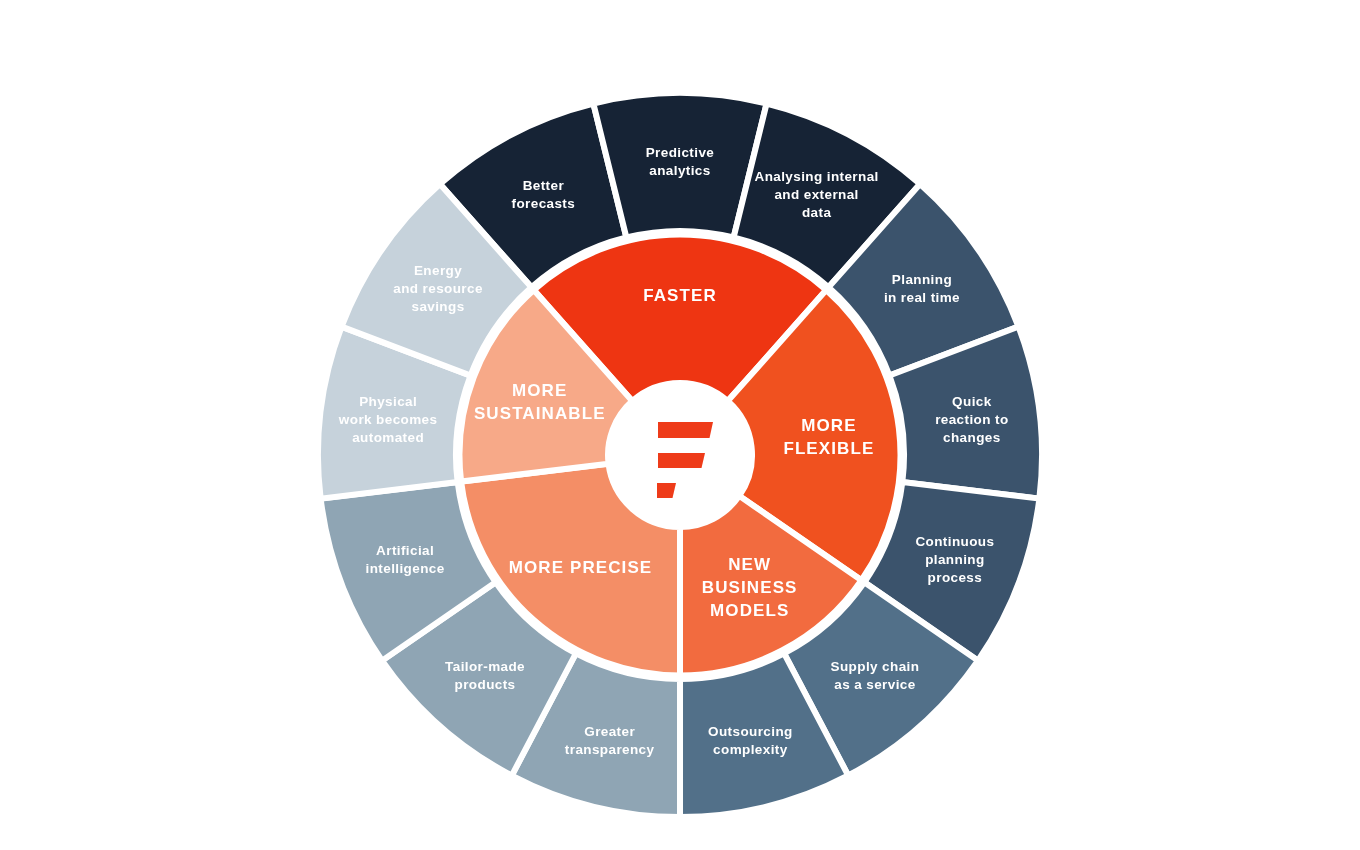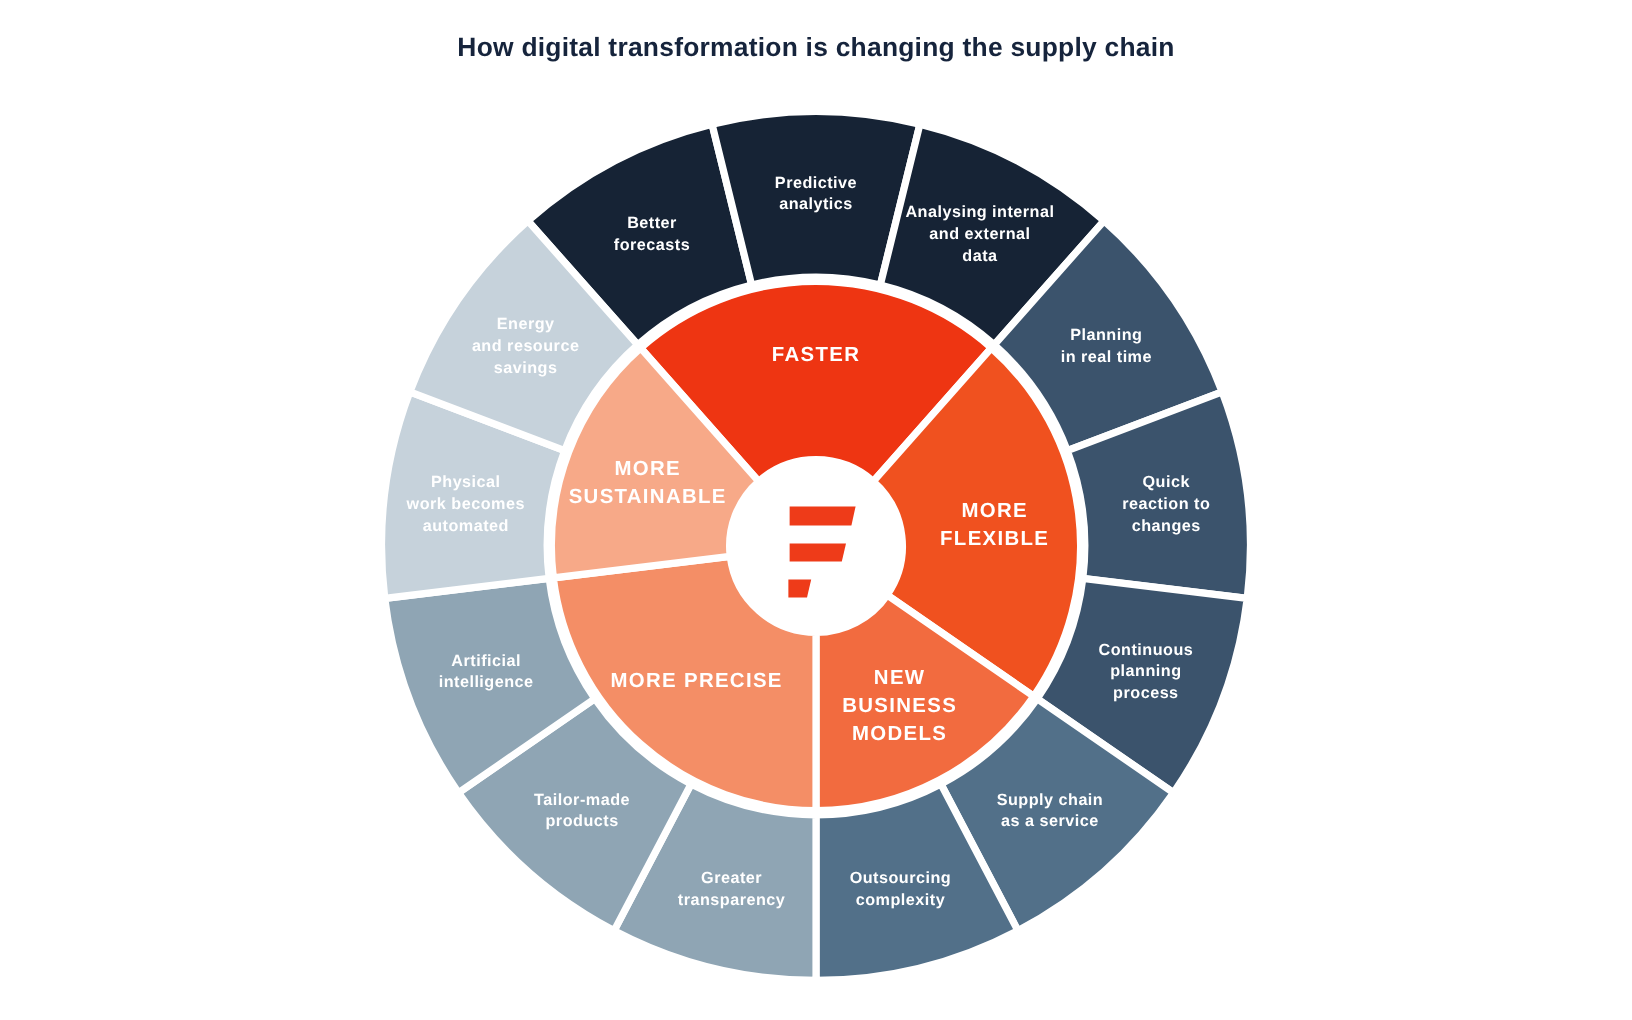--- a/index.html
+++ b/index.html
@@ -46,21 +46,20 @@
   }
   svg.wheel text.inner-label {
     font-size: 17px;
     letter-spacing: 1.1px;
   }
 </style>
 </head>
 <body>
 
 <div class="page">
-  <div class="page-title">How digital transformation is changing the supply chain</div>
 
   <svg class="wheel" id="wheel" width="1360" height="850" viewBox="0 0 1360 850">
       <path d="M439.94 184.05A362 362 0 0 1 593.36 103.52L626.39 237.51A224 224 0 0 0 531.46 287.34Z" fill="#162335" stroke="#FFFFFF" stroke-width="6"></path>
       <path d="M593.36 103.52A362 362 0 0 1 766.62 103.52L733.60 237.51A224 224 0 0 0 626.39 237.51Z" fill="#162335" stroke="#FFFFFF" stroke-width="6"></path>
       <path d="M766.62 103.52A362 362 0 0 1 920.04 184.03L828.53 287.33A224 224 0 0 0 733.60 237.51Z" fill="#162335" stroke="#FFFFFF" stroke-width="6"></path>
       <path d="M533.78 289.96A220.5 220.5 0 0 1 826.21 289.95L727.74 401.11A72 72 0 0 0 632.25 401.11Z" fill="#EE3512" stroke="#FFFFFF" stroke-width="6"></path>
       <path d="M920.04 184.03A362 362 0 0 1 1018.47 326.62L889.44 375.56A224 224 0 0 0 828.53 287.33Z" fill="#3B536C" stroke="#FFFFFF" stroke-width="6"></path>
       <path d="M1018.47 326.62A362 362 0 0 1 1039.36 498.62L902.37 481.99A224 224 0 0 0 889.44 375.56Z" fill="#3B536C" stroke="#FFFFFF" stroke-width="6"></path>
       <path d="M1039.36 498.62A362 362 0 0 1 977.93 660.63L864.35 582.24A224 224 0 0 0 902.37 481.99Z" fill="#3B536C" stroke="#FFFFFF" stroke-width="6"></path>
       <path d="M826.21 289.95A220.5 220.5 0 0 1 861.47 580.25L739.26 495.90A72 72 0 0 0 727.74 401.11Z" fill="#F0511F" stroke="#FFFFFF" stroke-width="6"></path>

